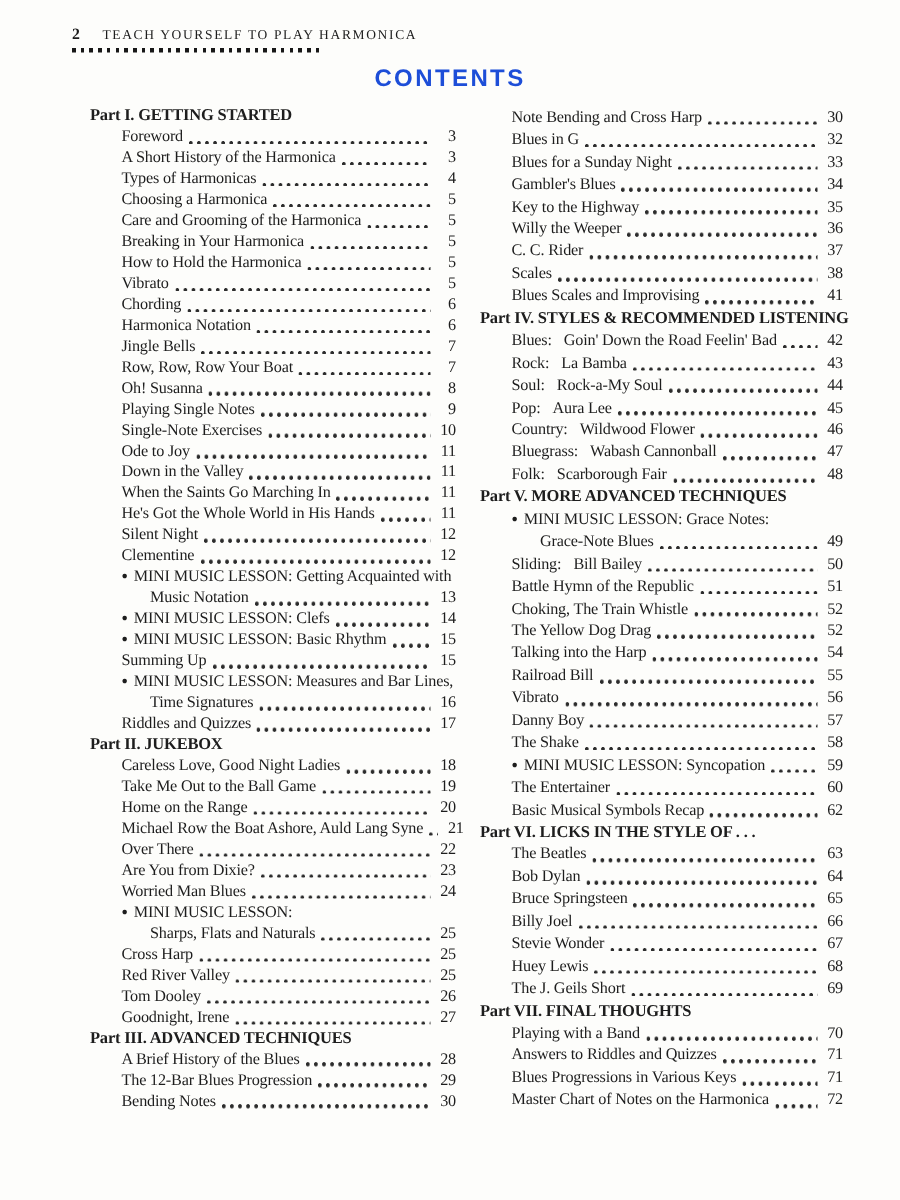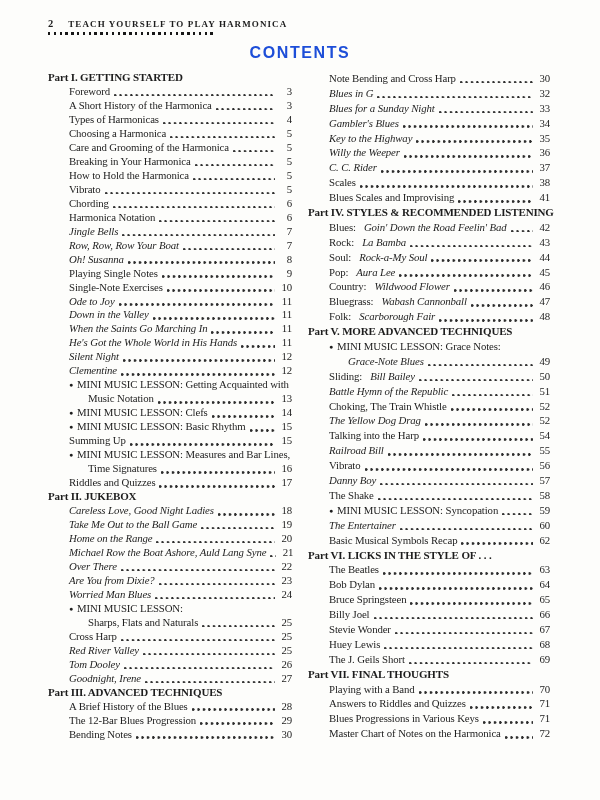--- a/index.html
+++ b/index.html
@@ -18,58 +18,58 @@
   }
   
   .hdr{
     position:absolute;left:48px;top:18px;
   }
   .hdr-line{display:flex;align-items:baseline;}
   .hdr-pgnum{
     font-weight:bold;font-size:10.5px;margin-right:15px;
   }
   .hdr-title{
-    font-weight:bold;font-size:9px;letter-spacing:1.1px;
+    font-weight:normal;font-size:9px;letter-spacing:1.1px;
   }
   .dotted-rule{
     margin-top:3px;
     width:167px;height:2.6px;
     background:repeating-linear-gradient(90deg,#171717 0 2.4px,transparent 2.4px 5.8px);
   }
   
   .contents-title{
     position:absolute;top:44px;left:0;right:0;
     margin:0;text-align:center;
     font-family:"Liberation Sans", sans-serif;
     font-weight:700;font-size:16px;letter-spacing:1.6px;
     color:#1d4ed8;
   }
   
   .columns{
     position:absolute;top:71px;left:48px;
     display:flex;gap:16px;
   }
   .col{display:block;}
-  .col-left{width:244px;}
+  .col-left{width:244px;margin-left:12px;}
   .col-right{width:242px;}
   .row{
     display:flex;align-items:baseline;
     white-space:nowrap;
     font-size:10.8px;
     letter-spacing:-0.12px;
   }
   .col-left  .row{height:13.97px;line-height:13.97px;}
   .col-right .row{height:14.9px;line-height:14.9px;}
   .row.part{
     font-weight:bold;font-size:11px;letter-spacing:-0.15px;
   }
   .row.item{padding-left:21px;}
   .row.item.cont{padding-left:40px;}
   .t{flex:0 0 auto;}
-  .it{font-style:italic;}
+  .it{}
   .pfx{margin-right:8px;}
   .bullet{
     font-size:7px;margin-right:4px;
     position:relative;top:-1px;
   }
   .dots{
     flex:1 1 auto;min-width:6px;
     align-self:flex-end;
     height:2.6px;
     margin:0 2px 2.5px 4px;

